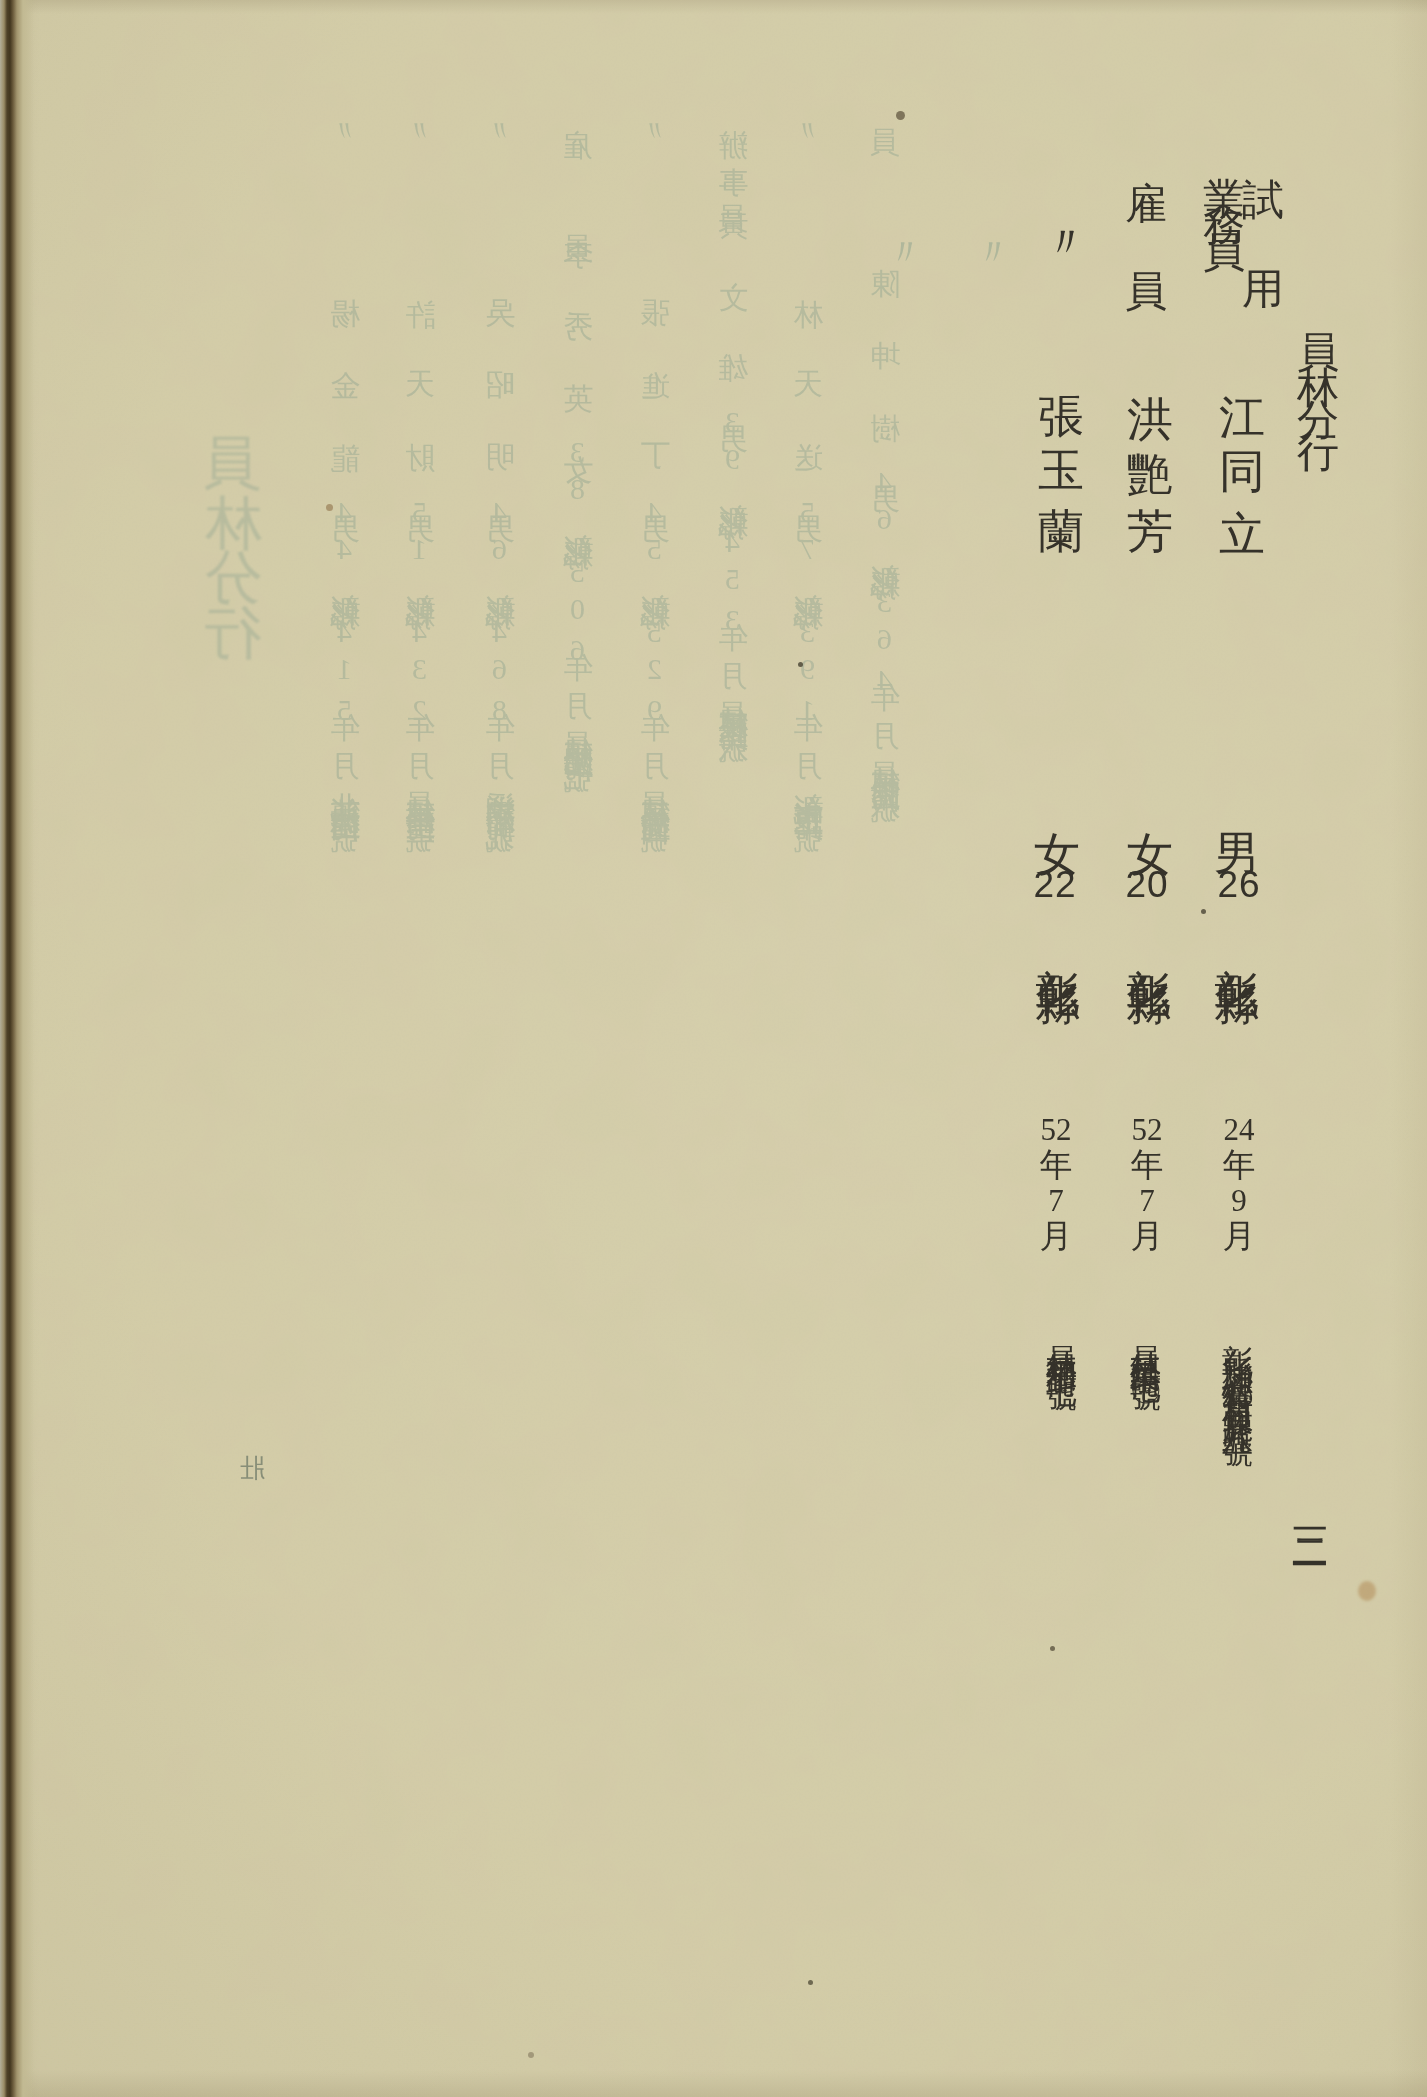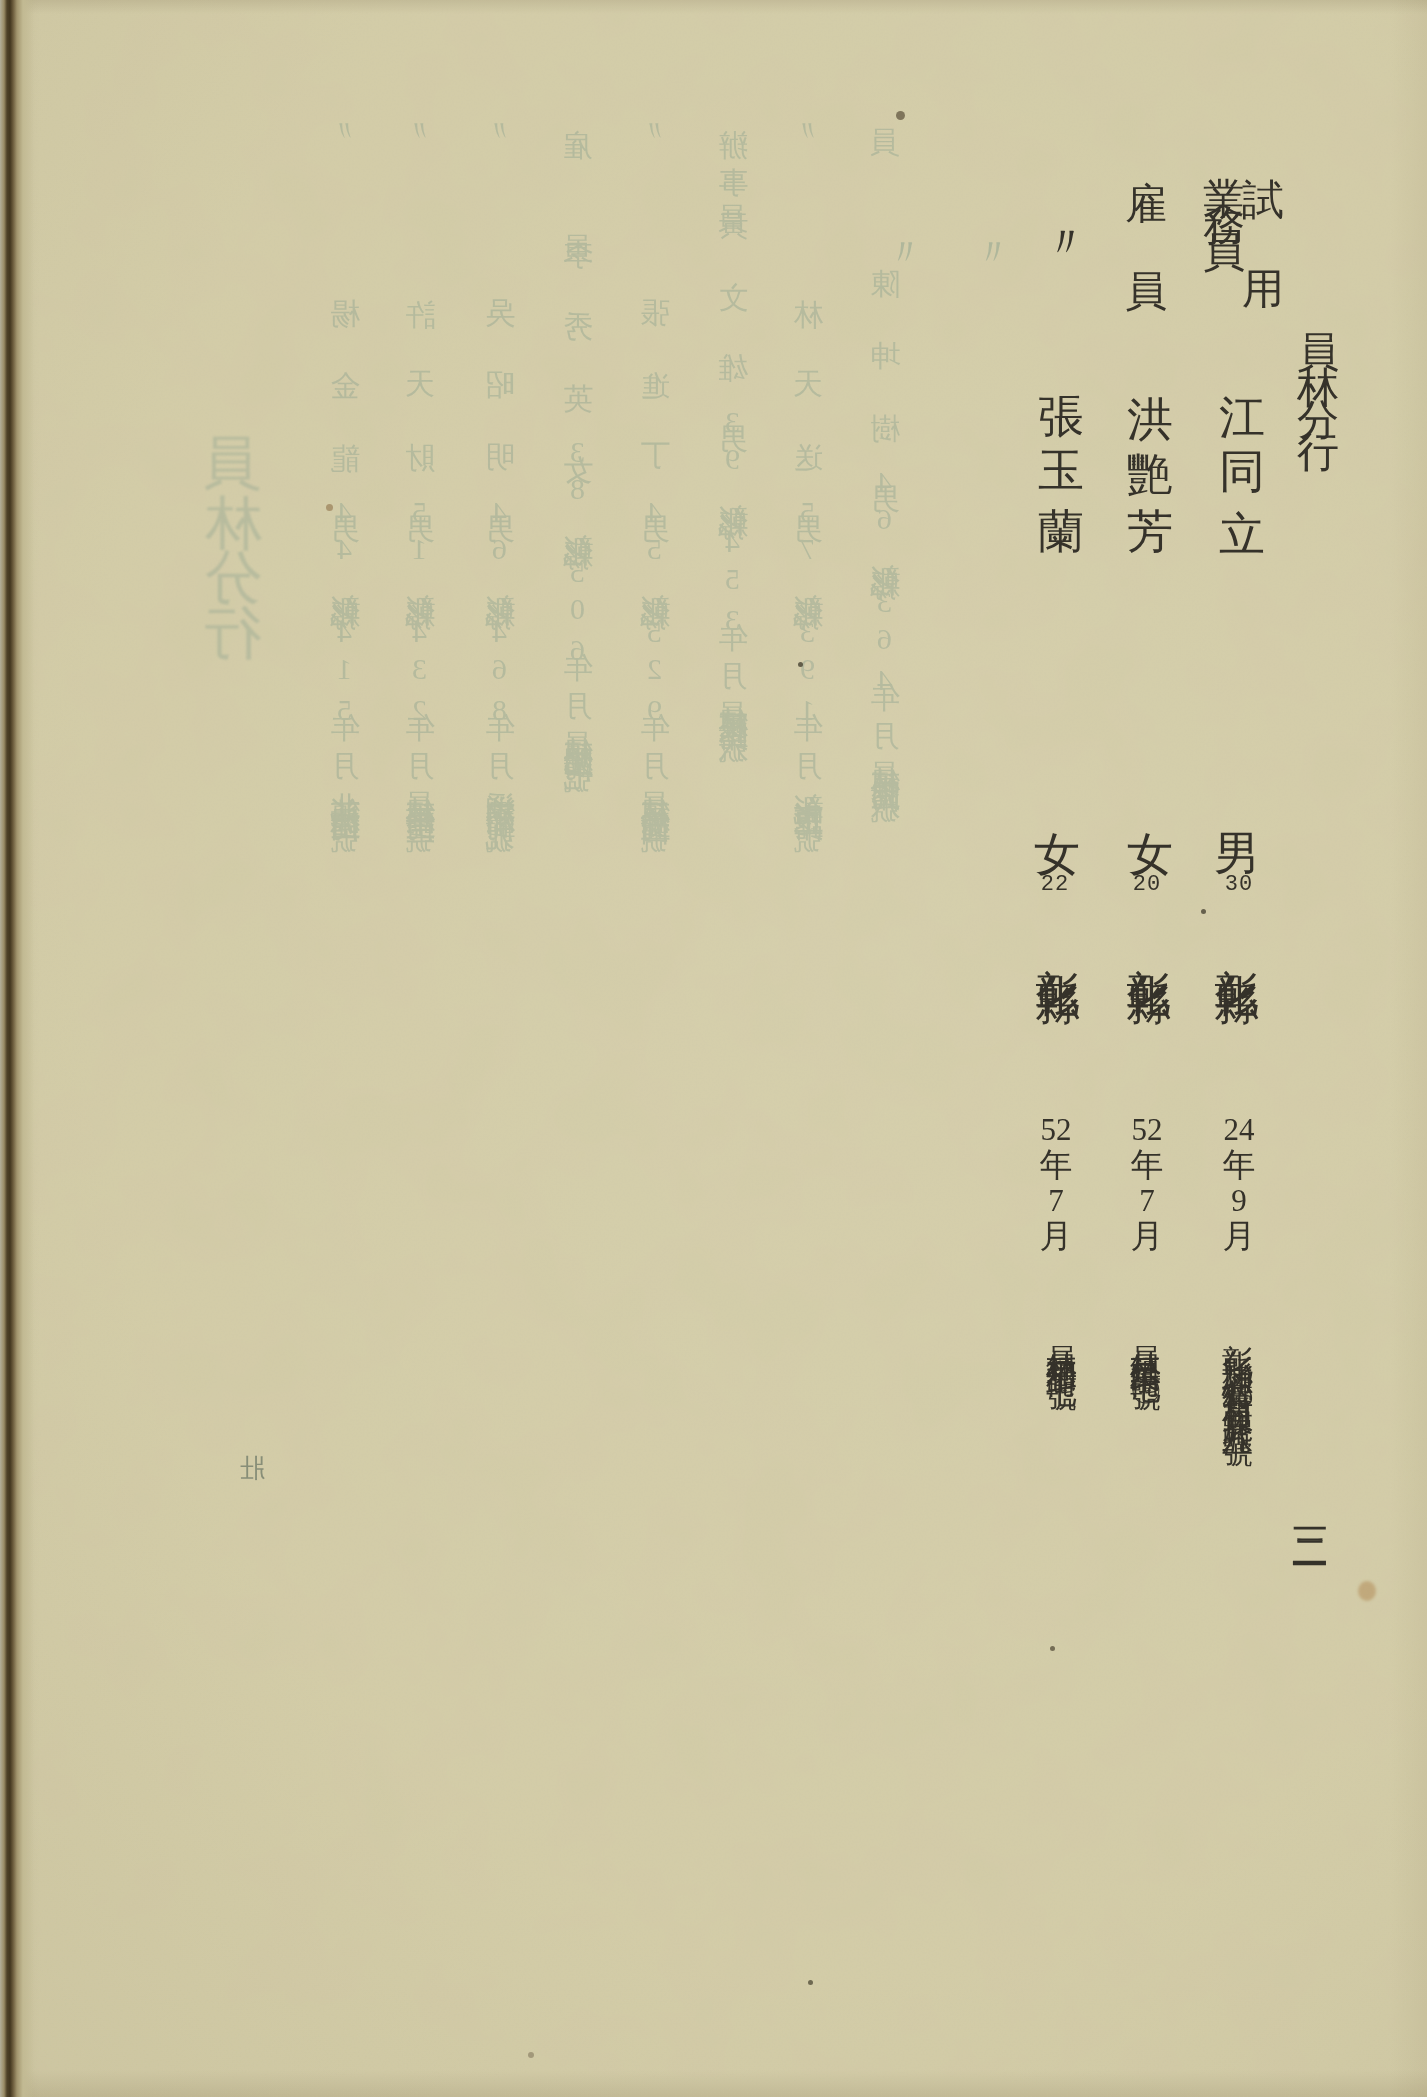--- a/index.html
+++ b/index.html
@@ -23,21 +23,21 @@
   }
   
   .vtext{
     position:absolute;
     writing-mode:vertical-rl;text-orientation:upright;
     line-height:1;color:#35322a;white-space:nowrap;
   }
   .ink{color:#35322a;}
   .age{
     position:absolute;width:66px;text-align:center;
-    font-family:Liberation Mono, monospace;font-size:22px;line-height:34px;
+    font-family:Liberation Sans, sans-serif;font-size:37px;line-height:34px;
     letter-spacing:1px;color:#35322a;
   }
   .stack{
     position:absolute;width:66px;display:flex;flex-direction:column;align-items:center;
     color:#35322a;
   }
   .stack .n{font-family:"Liberation Serif",serif;font-size:31px;line-height:36px;}
   .stack .c{font-size:33px;line-height:35px;}
 
   .col-header {left:1297px;top:300px;font-size:42px;letter-spacing:33px;}
@@ -126,21 +126,21 @@
     <div class="ghost gmark">壯</div>
   </div>
 
   <div class="vtext ink col-header">員林分行</div>
 
   <section>
     <div class="vtext ink e1-title-r">試用</div>
     <div class="vtext ink e1-title-l">業務員</div>
     <div class="vtext ink e1-name">江同立</div>
     <div class="vtext ink e1-gender">男</div>
-    <div class="age e1-age">30</div>
+    <div class="age e1-age">26</div>
     <div class="vtext ink e1-county">彰化縣</div>
     <div class="stack e1-date">
       <span class="n">24</span>
       <span class="c">年</span>
       <span class="n">9</span>
       <span class="c">月</span>
     </div>
     <div class="vtext ink e1-address">彰化縣埔心鄉舊舘村員鹿路八五號</div>
   </section>
 

